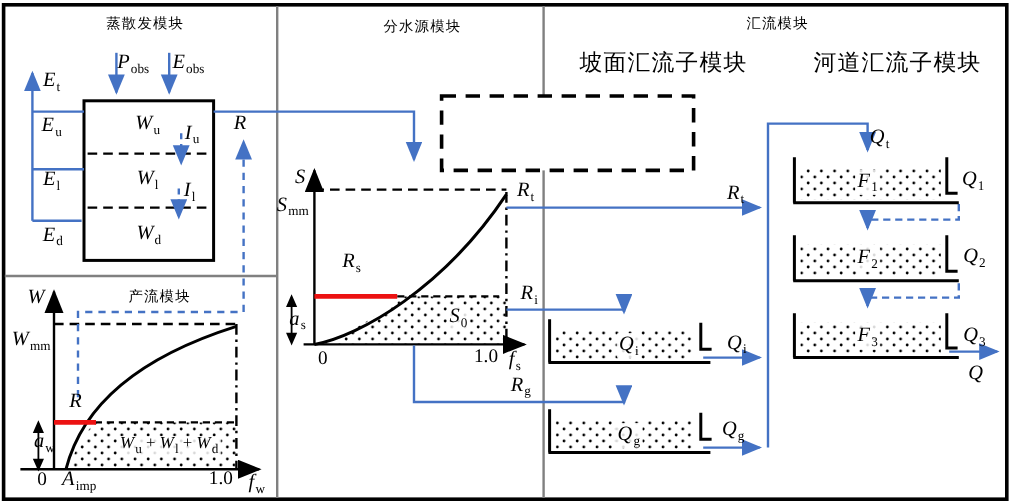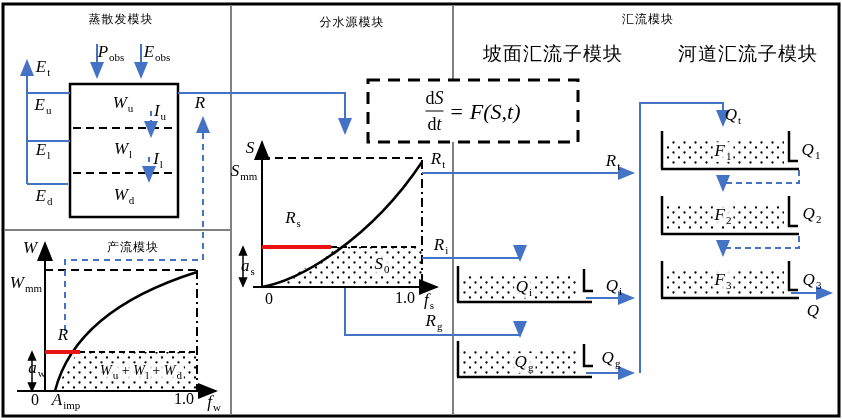--- a/index.html
+++ b/index.html
@@ -128,29 +128,20 @@
     <g stroke="#000" stroke-width="2.5" fill="none">
       <rect x="667" y="140" width="117" height="26" fill="url(#dots)" stroke="none"></rect>
       <path d="M662,131 V169 M661,169 H799 M789,131 V161 H798"></path>
       <rect x="667" y="204" width="117" height="26" fill="url(#dots)" stroke="none"></rect>
       <path d="M662,196 V234 M661,234 H799 M789,196 V226 H798"></path>
       <rect x="667" y="269" width="117" height="25" fill="url(#dots)" stroke="none"></rect>
       <path d="M662,261 V298 M661,298 H799 M789,261 V290 H798"></path>
     </g>
   </svg>
 
-  <div class="equation">
-    <span class="frac">
-      <span><span class="rm">d</span><span class="it">S</span></span>
-      <span class="bar"></span>
-      <span><span class="rm">d</span><span class="it">t</span></span>
-    </span>
-    <span class="rm">=</span>
-    <span class="it">F(S,t)</span>
-  </div>
 
   <div id="labels">
       <div class="lbl cn" style="left: 121px; top: 19px;"><span class="rm">蒸散发模块</span></div>
       <div class="lbl" style="left: 111px; top: 53px;"><span>P</span><span class="sub">obs</span></div>
       <div class="lbl" style="left: 157px; top: 53px;"><span>E</span><span class="sub">obs</span></div>
       <div class="lbl" style="left: 43px; top: 68px;"><span>E</span><span class="sub">t</span></div>
       <div class="lbl" style="left: 43px; top: 106px;"><span>E</span><span class="sub">u</span></div>
       <div class="lbl" style="left: 43px; top: 151px;"><span>E</span><span class="sub">l</span></div>
       <div class="lbl" style="left: 44px; top: 197px;"><span>E</span><span class="sub">d</span></div>
       <div class="lbl" style="left: 123px; top: 104px;"><span>W</span><span class="sub">u</span></div>

